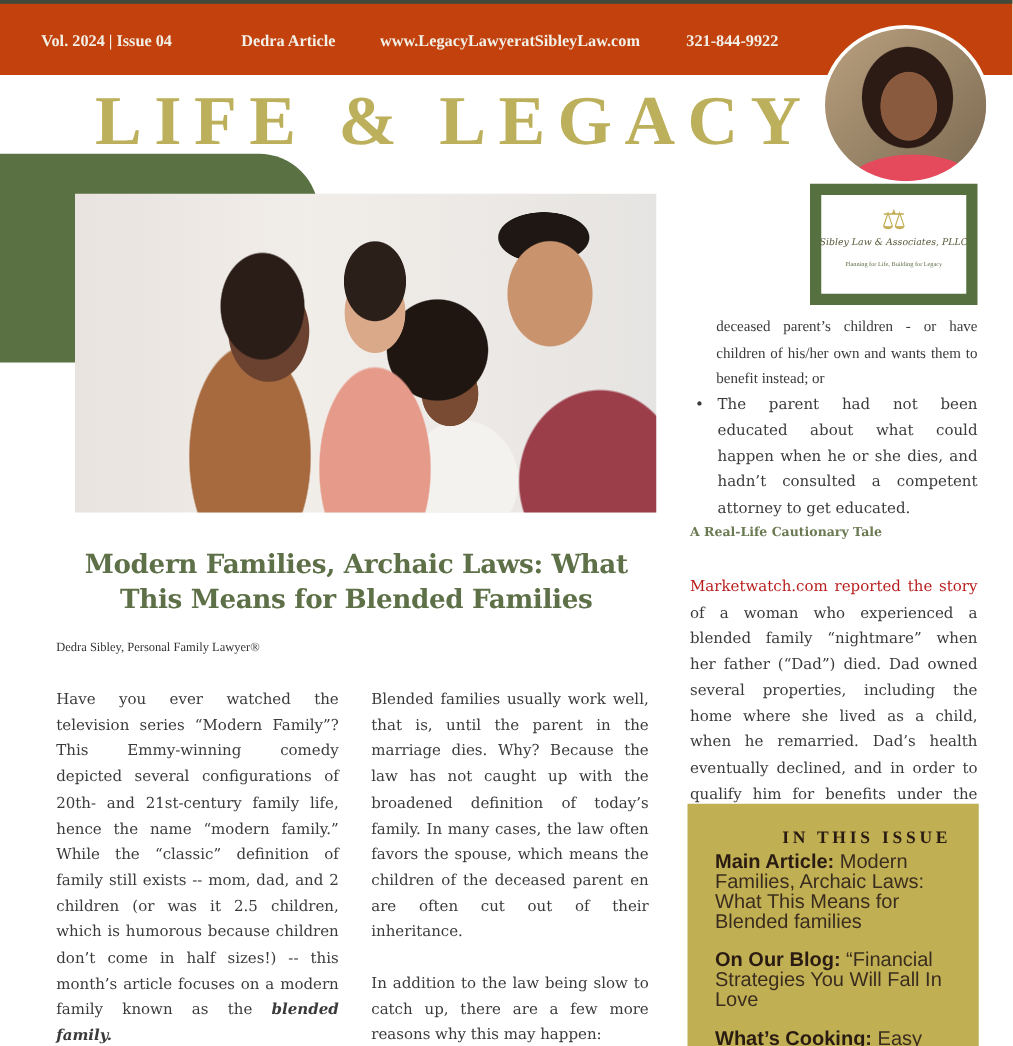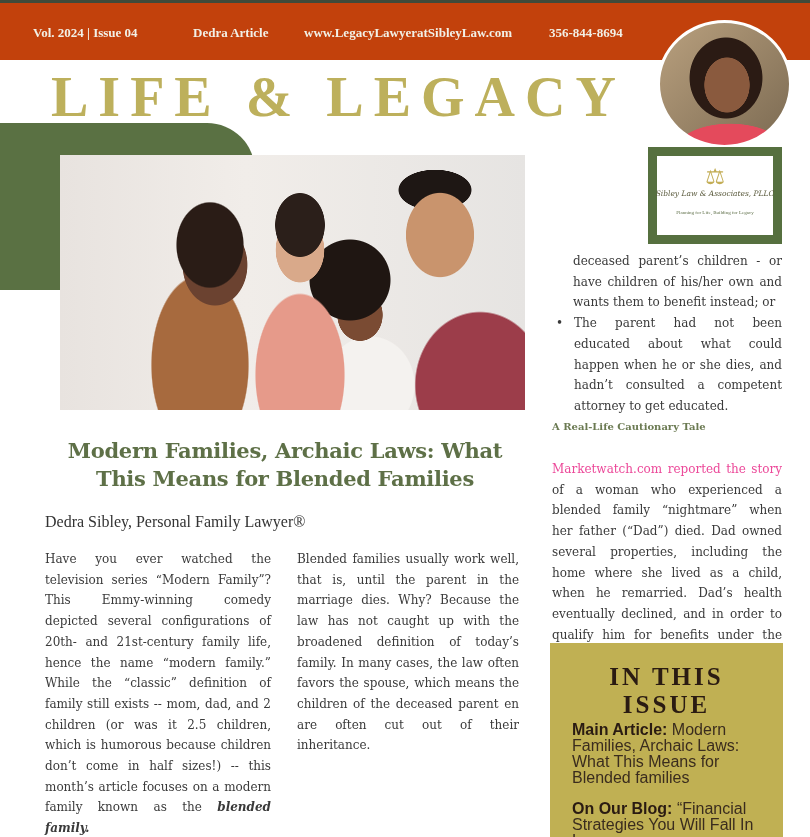--- a/index.html
+++ b/index.html
@@ -13,21 +13,21 @@
   .topbar span {
     position: absolute; top: 22px; color: #f2f0e6;
     font-family: "Liberation Serif", serif; font-size: 13px; font-weight: bold; white-space: nowrap;
   }
   .tb-vol { left: 33px; }
   .tb-author { left: 193px; }
   .tb-url { left: 304px; }
   .tb-phone { left: 549px; }
 
   .masthead {
-    position: absolute; left: 51px; top: 66px;
+    position: absolute; left: 76px; top: 66px;
     font-family: "Liberation Serif", serif; font-weight: bold;
     font-size: 56px; letter-spacing: 10px; color: #bdb05c;
     line-height: 62px; white-space: nowrap;
   }
 
   .green-shape {
     position: absolute; left: 0; top: 123px; width: 255px; height: 88px;
     background: #5a7143; border-top-right-radius: 48px;
   }
   .green-shape-lower {
@@ -83,66 +83,66 @@
     font-family: "Liberation Serif", serif; font-size: 5px; color: #5e6f48; margin-top: 12px; white-space: nowrap;
   }
 
   .headline {
     position: absolute; left: 40px; top: 437px; width: 490px; text-align: center;
     font-family: "DejaVu Serif", serif; font-weight: bold; font-size: 21px; line-height: 28px;
     color: #5e7047; letter-spacing: -0.3px;
   }
   .byline {
     position: absolute; left: 45px; top: 513px;
-    font-family: "Liberation Serif", serif; font-size: 16px; color: #333;
+    font-family: "Liberation Serif", serif; font-size: 10px; color: #333;
   }
 
   .col {
     position: absolute; font-family: "DejaVu Serif", serif; font-size: 12px; line-height: 20.7px;
     color: #3a3a3a; text-align: justify;
   }
   .col-1 { left: 45px; top: 549px; width: 226px; }
   .col-2 { left: 297px; top: 549px; width: 222px; }
   .col p { margin-bottom: 20px; }
   .col-3 { left: 552px; top: 251px; width: 230px; }
   .bullet-list { list-style: none; }
   .bullet-list li { position: relative; padding-left: 22px; }
-  .bullet-list li.cont { padding-left: 21px; }
+  .bullet-list li.cont { padding-left: 21px; font-family: Liberation Serif, serif; }
   .bullet-dot { position: absolute; left: 4px; top: 0; }
 
   .subhead {
     position: absolute; left: 552px; top: 421px;
     font-family: "DejaVu Serif", serif; font-weight: bold; font-size: 10px; color: #6b7a52;
   }
   .col-3b { left: 552px; top: 459px; width: 230px; }
-  .link-text { color: #ec4899; }
+  .link-text { color: #b91c1c; }
   .continued { font-style: italic; font-size: 10px; }
 
   .issue-box {
     position: absolute; left: 550px; top: 643px; width: 233px; height: 200px;
     background: #c0b053; padding: 20px 22px 0 22px;
   }
   .issue-title {
-    text-align: center; font-family: "Liberation Serif", serif; font-weight: bold; font-size: 25px;
+    text-align: right; font-family: "Liberation Serif", serif; font-weight: bold; font-size: 14px;
     letter-spacing: 3px; color: #2a1b12; margin-bottom: 3px;
   }
   .issue-item {
     font-family: Liberation Sans, sans-serif; font-size: 16px; line-height: 16px; color: #3a2c1e;
     margin-bottom: 15px;
   }
   .issue-item b { color: #2a1b12; }
 </style>
 </head>
 <body>
 
 <div class="topbar">
   <span class="tb-vol">Vol. 2024  |  Issue 04</span>
   <span class="tb-author">Dedra Article</span>
   <span class="tb-url">www.LegacyLawyeratSibleyLaw.com</span>
-  <span class="tb-phone">356-844-8694</span>
+  <span class="tb-phone">321-844-9922</span>
 </div>
 
 <div class="masthead">LIFE &amp; LEGACY</div>
 
 <div class="green-shape"></div>
 <div class="green-shape-lower"></div>
 
 <div class="hero-photo"></div>
 
 <div class="portrait"></div>
@@ -157,20 +157,21 @@
 
 <h1 class="headline">Modern Families, Archaic Laws: What This Means for Blended Families</h1>
 <div class="byline">Dedra Sibley, Personal Family Lawyer®</div>
 
 <div class="col col-1">
   <p><span>Have you ever watched the television series “Modern Family”? This Emmy-winning comedy depicted several configurations of 20th- and 21st-century family life, hence the name “modern family.” While the “classic” definition of family still exists -- mom, dad, and 2 children (or was it 2.5 children, which is humorous because children don’t come in half sizes!) -- this month’s article focuses on a modern family known as the </span><b><i>blended family.</i></b></p>
 </div>
 
 <div class="col col-2">
   <p>Blended families usually work well, that is, until the parent in the marriage dies.  Why? Because the law has not caught up with the broadened definition of today’s family. In many cases, the law often favors the spouse, which means the children of the deceased parent en are often cut out of their inheritance.</p>
+  <p>In addition to the law being slow to catch up, there are a few more reasons why this may happen:</p>
 </div>
 
 <div class="col col-3">
   <ul class="bullet-list">
     <li class="cont">deceased parent’s children - or have children of his/her own  and wants them to benefit instead; or</li>
     <li><span class="bullet-dot">•</span><span>The parent had not been educated about what could happen when he or she dies, and hadn’t consulted a competent attorney to get educated.</span></li>
   </ul>
 </div>
 
 <h2 class="subhead">A Real-Life Cautionary Tale</h2>

